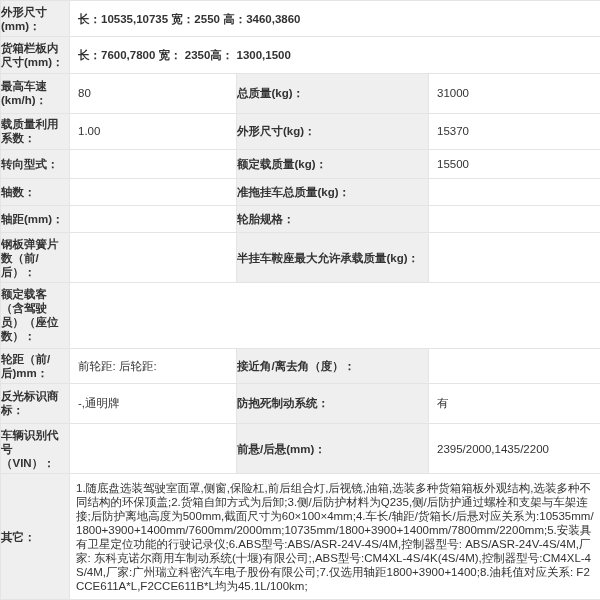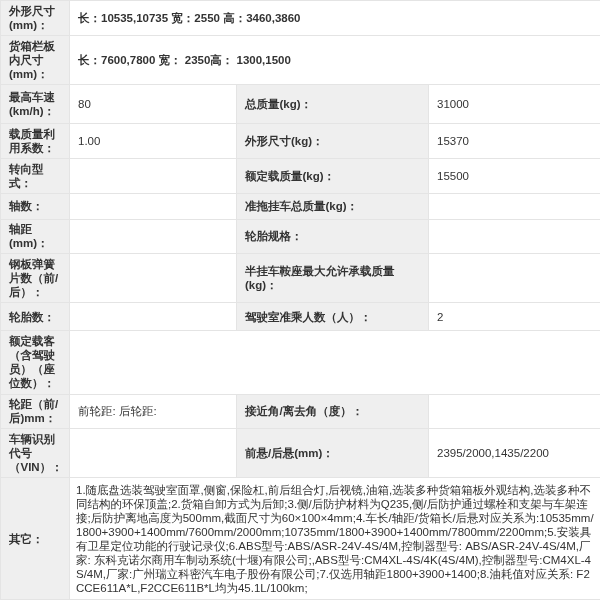--- a/index.html
+++ b/index.html
@@ -18,21 +18,21 @@
     font-size: 11.5px; line-height: 14px;
     color: #333333;
     padding: 6px 5px;
     vertical-align: middle;
     text-align: left;
     overflow: hidden;
   }
   td.lbl {
     background: #efefef;
     font-weight: bold;
-    padding: 2px 3px 2px 8px;
+    padding: 2px 3px 2px 0;
   }
   td.val { background: #ffffff; padding-left: 8px; }
   td.val.bold { font-weight: bold; }
   td.other { word-break: break-all; line-height: 14px; padding: 2px 6px; }
 </style>
 </head>
 <body>
 
 <table class="spec">
   <colgroup>
@@ -89,40 +89,40 @@
     <td class="val"></td>
   </tr>
 
   <tr style="height:35px">
     <td class="lbl">钢板弹簧片数（前/后）：</td>
     <td class="val"></td>
     <td class="lbl">半挂车鞍座最大允许承载质量(kg)：</td>
     <td class="val"></td>
   </tr>
 
-  <tr style="height:25px">
-    <td class="lbl">轮胎数：</td>
-    <td class="val"></td>
-    <td class="lbl">驾驶室准乘人数（人）：</td>
-    <td class="val">2</td>
-  </tr>
 
   <tr style="height:37px">
     <td class="lbl">额定载客（含驾驶员）（座位数）：</td>
     <td class="val" colspan="3"></td>
   </tr>
 
   <tr style="height:30px">
     <td class="lbl">轮距（前/后)mm：</td>
     <td class="val">前轮距: 后轮距:</td>
     <td class="lbl">接近角/离去角（度）：</td>
     <td class="val"></td>
   </tr>
 
 
+  <tr style="height:37px">
+    <td class="lbl">反光标识商标：</td>
+    <td class="val">-,通明牌</td>
+    <td class="lbl">防抱死制动系统：</td>
+    <td class="val">有</td>
+  </tr>
 
   <tr style="height:38px">
     <td class="lbl">车辆识别代号（VIN）：</td>
     <td class="val"></td>
     <td class="lbl">前悬/后悬(mm)：</td>
     <td class="val">2395/2000,1435/2200</td>
   </tr>
 
   <tr style="height:112px">
     <td class="lbl">其它：</td>

